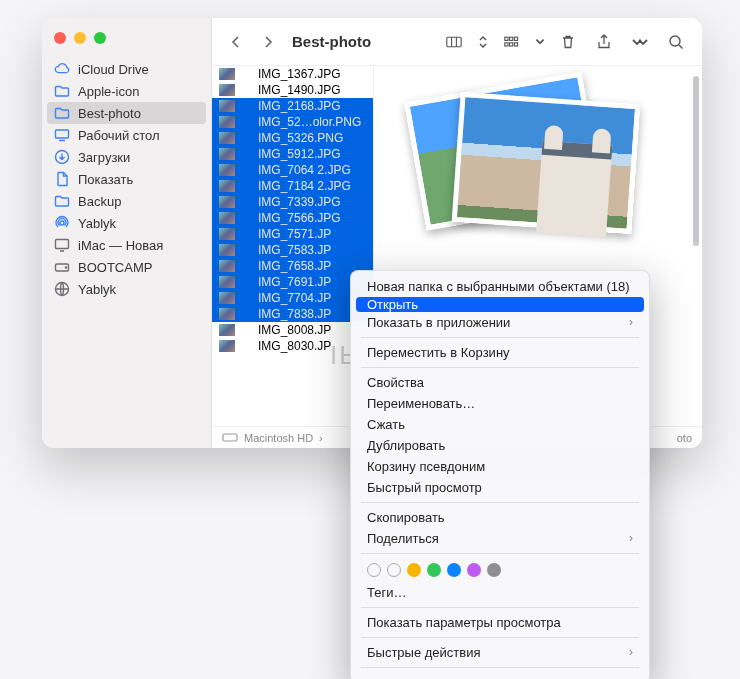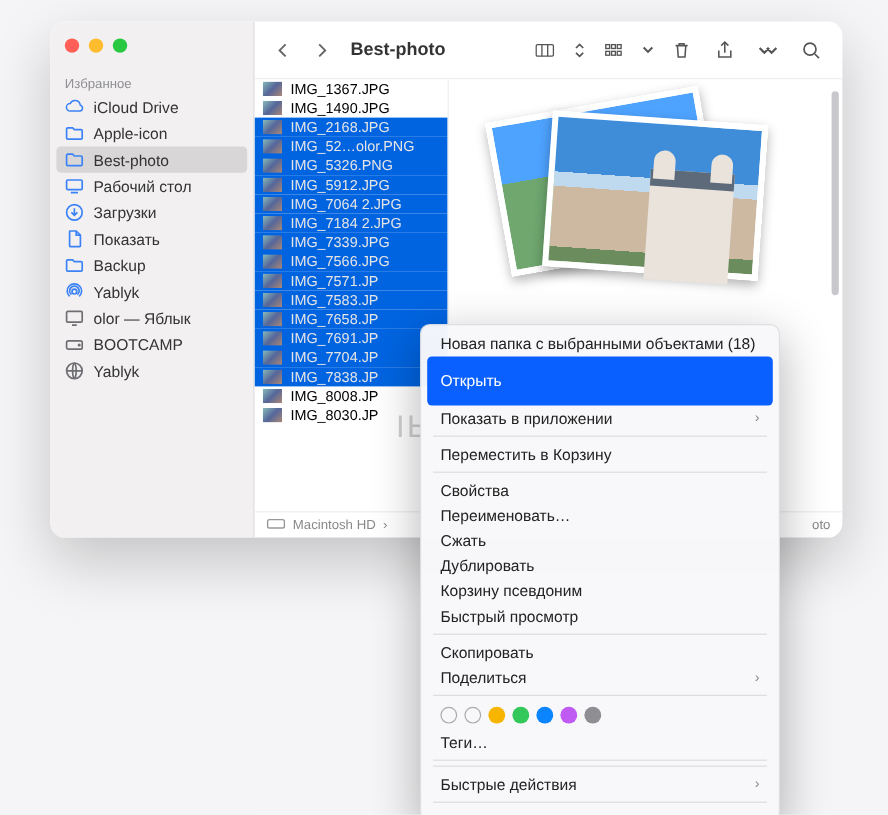--- a/index.html
+++ b/index.html
@@ -37,21 +37,21 @@
     .title { font-size: 15px; font-weight: 600; color: #333; margin-left: 4px; }
     .spacer { flex: 1; }
     .tool-btn { width: 28px; height: 24px; display: flex; align-items: center; justify-content: center; color: #555; cursor: default; }
 
     .content { flex: 1; display: flex; overflow: hidden; }
     .file-col {
       width: 162px; border-right: 1px solid #eee; overflow-y: auto;
       font-size: 12px;
     }
     .file-row {
-      display: flex; align-items: center; gap: 6px; padding: 1px 6px;
+      display: flex; align-items: center; gap: 22px; padding: 1px 6px;
       white-space: nowrap; overflow: hidden; text-overflow: ellipsis;
     }
     .file-row.selected { background: #0064e1; color: #e5e5e5; }
     .file-row.selected .thumb { border-color: #0064e1; }
     .thumb {
       width: 18px; height: 14px; flex-shrink: 0;
       background: linear-gradient(135deg,#8bb,#569,#a87); border: 1px solid #fff;
     }
     .preview-pane { flex: 1; position: relative; padding: 14px 18px; overflow: hidden; }
     .stack { position: relative; width: 230px; height: 180px; margin: auto; }
@@ -72,41 +72,40 @@
 
     .path-bar { height: 22px; border-top: 1px solid #eee; display: flex; align-items: center; gap: 6px; padding: 0 10px; font-size: 11px; color: #888; }
 
     .context-menu {
       position: absolute; left: 350px; top: 270px; width: 300px;
       background: rgba(248,248,250,0.97); border-radius: 8px;
       box-shadow: 0 12px 40px rgba(0,0,0,0.3); border: 1px solid rgba(0,0,0,0.1);
       padding: 5px 0; font-size: 13px; color: #222;
     }
     .menu-item { padding: 3px 16px; display: flex; justify-content: space-between; }
-    .menu-item.highlight { background: #0a60ff; color: #fff; margin: 0 5px; border-radius: 4px; padding: 13px 11px; }
+    .menu-item.highlight { background: #0a60ff; color: #fff; margin: 0 5px; border-radius: 4px; padding: 0 11px; }
     .menu-sep { height: 1px; background: #ddd; margin: 4px 10px; }
     .menu-chev { color: #888; font-size: 12px; }
     .tags-row { display: flex; gap: 6px; padding: 5px 16px; }
     .tag-dot { width: 14px; height: 14px; border-radius: 50%; border: 1px solid #aaa; }
     .tag-dot.fill { border: none; }
 
     .watermark { position: absolute; left: 330px; top: 340px; font-size: 26px; color: rgba(160,160,160,0.5); font-weight: 400; letter-spacing: 2px; pointer-events: none; z-index: 0; }
     svg { width: 16px; height: 16px; }
   </style>
 </head>
 <body>
 
 <div class="window">
   <div class="sidebar">
     <div class="traffic">
       <div class="dot red"></div>
       <div class="dot yellow"></div>
       <div class="dot green"></div>
     </div>
-    <div class="section-title">Избранное</div>
     <div class="sidebar-list" id="fav-list">
         <div class="sidebar-item">
           <span class="icon">
             <svg width="16" height="16" fill="none" stroke="currentColor" stroke-width="1.4" viewBox="0 0 18 14">
               <path d="M5 11a3.5 3.5 0 0 1 0-7 5 5 0 0 1 9.5 1.5A2.8 2.8 0 0 1 14 11H5z"></path>
             </svg>
           </span>
           <span>iCloud Drive</span>
         </div>
         <div class="sidebar-item">
@@ -171,21 +170,21 @@
         </div>
       </div>
     <div class="sidebar-list" id="loc-list">
         <div class="sidebar-item">
           <span class="icon gray">
             <svg width="16" height="16" fill="none" stroke="currentColor" stroke-width="1.4" viewBox="0 0 16 14">
               <rect x="1.5" y="1.5" width="13" height="9" rx="1"></rect>
               <line x1="6" y1="13" x2="10" y2="13"></line>
             </svg>
           </span>
-          <span>olor — Яблык</span>
+          <span>iMac — Новая</span>
         </div>
         <div class="sidebar-item">
           <span class="icon gray">
             <svg width="16" height="16" fill="none" stroke="currentColor" stroke-width="1.4" viewBox="0 0 16 12">
               <rect x="1.5" y="3" width="13" height="7" rx="1.5"></rect>
               <circle cx="12" cy="6.5" r="0.6" fill="currentColor"></circle>
             </svg>
           </span>
           <span>BOOTCAMP</span>
         </div>
@@ -419,20 +418,23 @@
       <div class="tag-dot fill" style="background: rgb(247, 181, 0);"></div>
       <div class="tag-dot fill" style="background: rgb(52, 199, 89);"></div>
       <div class="tag-dot fill" style="background: rgb(10, 132, 255);"></div>
       <div class="tag-dot fill" style="background: rgb(191, 90, 242);"></div>
       <div class="tag-dot fill" style="background: rgb(142, 142, 147);"></div>
     </div>
   <div class="menu-item">
       <span>Теги…</span>
     </div>
   <div class="menu-sep"></div>
+  <div class="menu-item">
+      <span>Показать параметры просмотра</span>
+    </div>
   <div class="menu-sep"></div>
   <div class="menu-item">
       <span>Быстрые действия</span>
       <span class="menu-chev">›</span>
     </div>
   <div class="menu-sep"></div>
   <div class="menu-item"></div>
 </div>
 
 </body></html>

